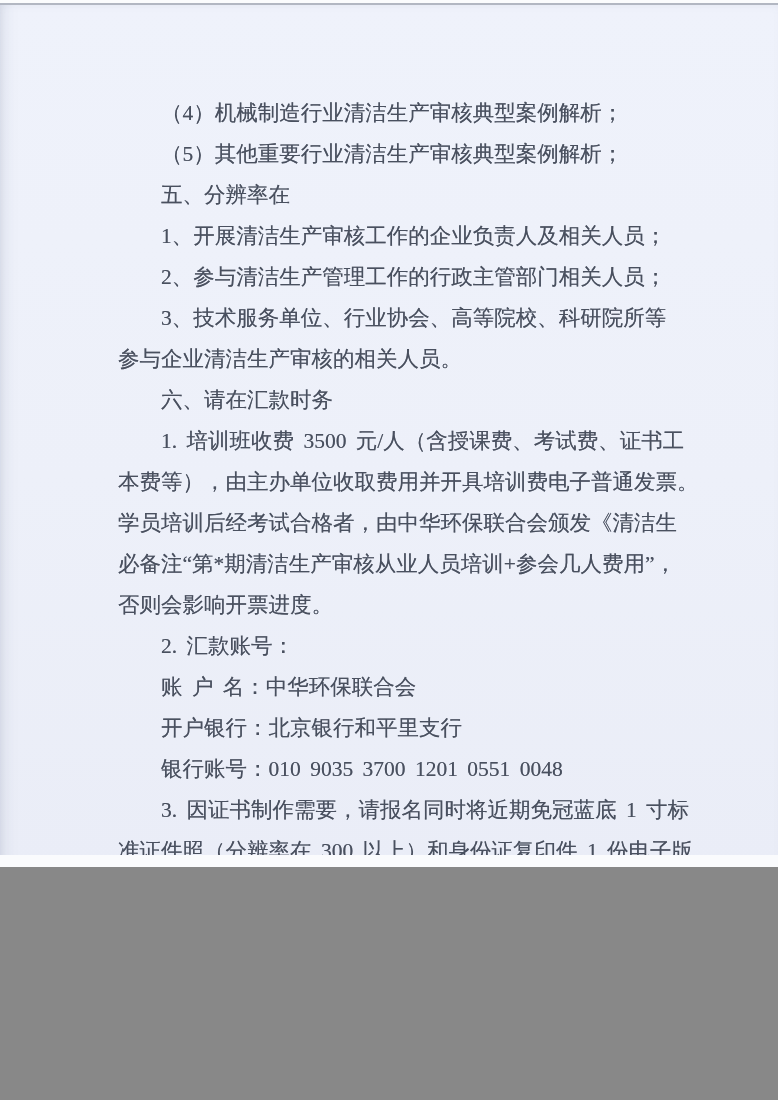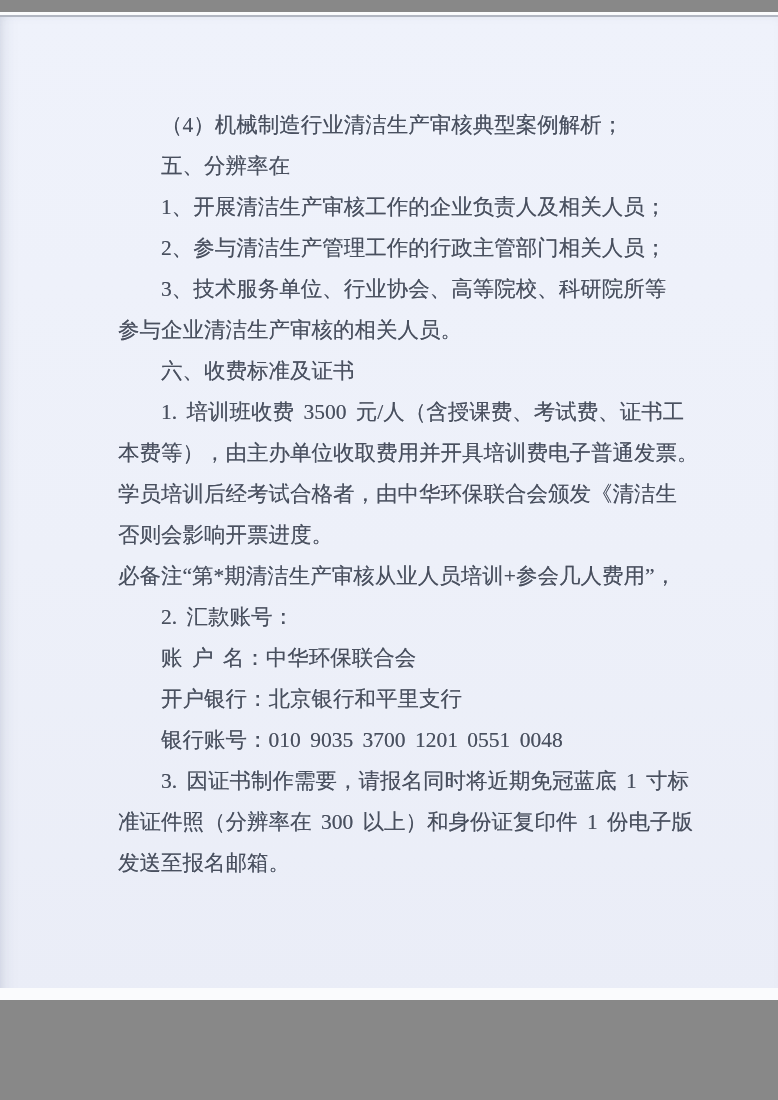--- a/index.html
+++ b/index.html
@@ -4,22 +4,22 @@
 <title>Scanned Notice Page 4</title>
 <style>
   html, body {
     margin: 0;
     padding: 0;
     background: #888;
   }
   .page {
     position: relative;
     width: 778px;
-    height: 988px;
-    margin: 12px auto;
+    height: 867px;
+    margin: 0 auto;
     background: linear-gradient(180deg, #eff2fb 0%, #edf0f9 55%, #eaedf7 100%);
     overflow: hidden;
     font-family: "Liberation Serif", "DejaVu Serif", serif;
     box-shadow: inset 10px 0 18px -12px rgba(110,120,145,0.35),
                 inset 0 8px 14px -10px rgba(110,120,145,0.25);
   }
   .scan-top-white {
     position: absolute; top: 0; left: 0; right: 0; height: 3px;
     background: #fbfcfd;
   }
@@ -71,31 +71,32 @@
 </style>
 </head>
 <body>
 
 <div class="page">
   <div class="scan-top-white"></div>
   <div class="scan-top-line"></div>
 
   <div class="doc-body">
       <div class="line indent">（4）机械制造行业清洁生产审核典型案例解析；</div>
+      <div class="line indent">（5）其他重要行业清洁生产审核典型案例解析；</div>
       <div class="line indent">五、分辨率在</div>
       <div class="line indent">1、开展清洁生产审核工作的企业负责人及相关人员；</div>
       <div class="line indent">2、参与清洁生产管理工作的行政主管部门相关人员；</div>
       <div class="line indent">3、技术服务单位、行业协会、高等院校、科研院所等</div>
       <div class="line">参与企业清洁生产审核的相关人员。</div>
-      <div class="line indent">六、收费标准及证书</div>
+      <div class="line indent">六、请在汇款时务</div>
       <div class="line indent">1. 培训班收费 3500 元/人（含授课费、考试费、证书工</div>
       <div class="line">本费等），由主办单位收取费用并开具培训费电子普通发票。</div>
       <div class="line">学员培训后经考试合格者，由中华环保联合会颁发《清洁生</div>
+      <div class="line">必备注“第*期清洁生产审核从业人员培训+参会几人费用”，</div>
       <div class="line">否则会影响开票进度。</div>
-      <div class="line">必备注“第*期清洁生产审核从业人员培训+参会几人费用”，</div>
       <div class="line indent">2. 汇款账号：</div>
       <div class="line indent">账 户 名：中华环保联合会</div>
       <div class="line indent">开户银行：北京银行和平里支行</div>
       <div class="line indent">银行账号：010 9035 3700 1201 0551 0048</div>
       <div class="line indent">3. 因证书制作需要，请报名同时将近期免冠蓝底 1 寸标</div>
       <div class="line">准证件照（分辨率在 300 以上）和身份证复印件 1 份电子版</div>
       <div class="line">发送至报名邮箱。</div>
     </div>
 
   <div class="page-footer"><span class="dash">—</span><span class="num">4</span><span class="dash">—</span></div>

